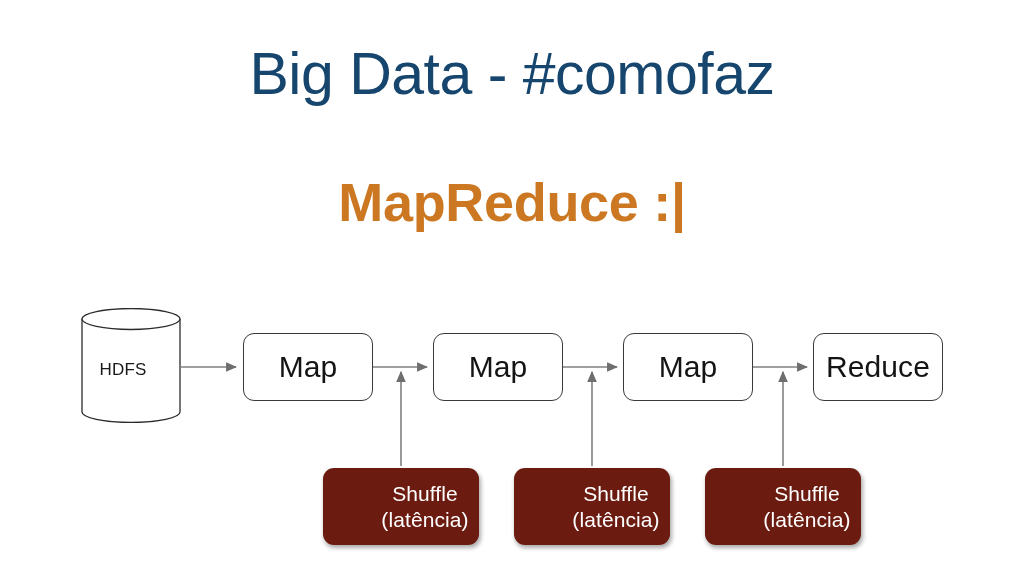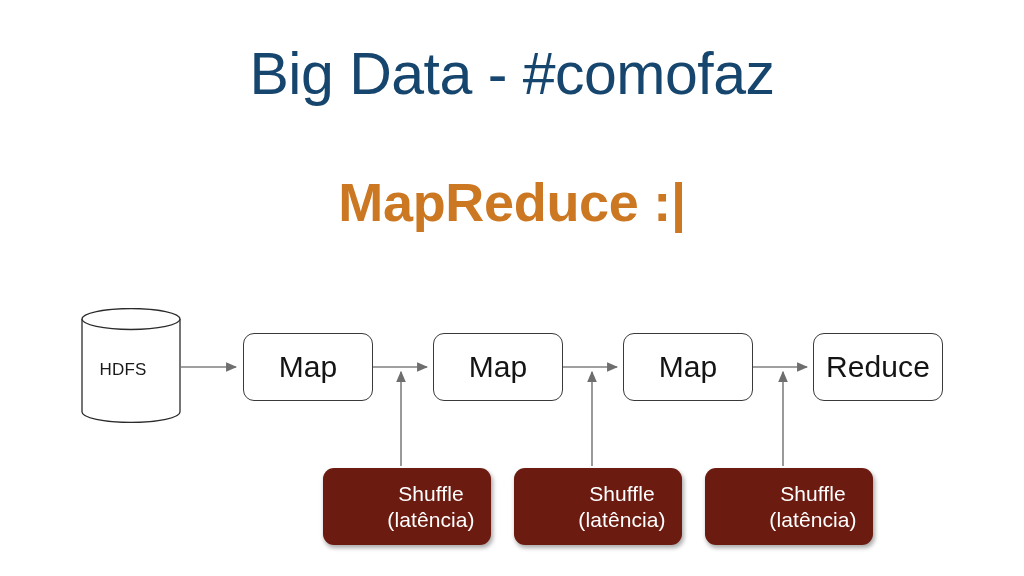--- a/index.html
+++ b/index.html
@@ -106,21 +106,21 @@
   }
   #stage-map-1 { left: 243px; }
   #stage-map-2 { left: 433px; }
   #stage-map-3 { left: 623px; }
   #stage-reduce { left: 813px; }
 
   
   .shuffle-box {
     position: absolute;
     top: 468px;
-    width: 168px;
+    width: 156px;
     height: 77px;
     background: #6b1b10;
     border-radius: 11px;
     box-sizing: border-box;
     display: flex;
     flex-direction: column;
     align-items: center;
     justify-content: center;
     box-shadow: 1.5px 3px 4px rgba(0,0,0,0.33);
     padding-left: 48px;

